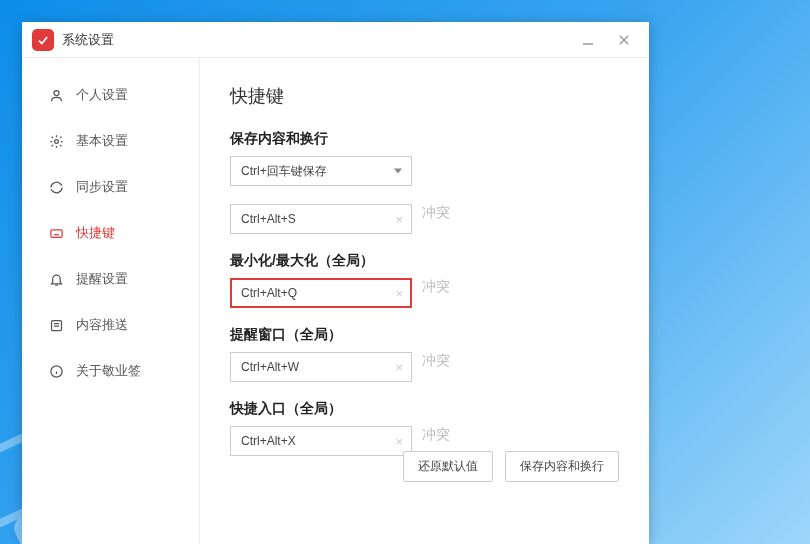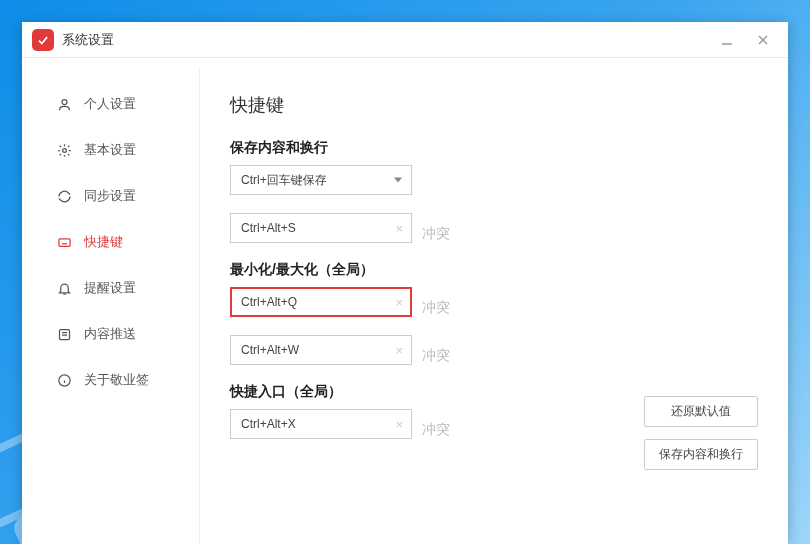--- a/index.html
+++ b/index.html
@@ -8,73 +8,73 @@
     background: linear-gradient(135deg, #0d8de8 0%, #3aa5f0 50%, #9dd6fa 100%);
     width: 810px; height: 544px; overflow: hidden; position: relative;
   }
   body::before, body::after {
     content: ""; position: absolute; left: -30px; top: 430px;
     width: 120px; height: 60px; border: 8px solid rgba(255,255,255,.35);
     border-radius: 12px; transform: rotate(-25deg);
   }
   body::after { left: 20px; top: 490px; }
   .window {
-    position: absolute; left: 22px; top: 22px; width: 766px; height: 522px;
+    position: absolute; left: 22px; top: 22px; width: 627px; height: 522px;
     background: #fff; box-shadow: 0 2px 12px rgba(0,0,0,.25);
-    display: flex; flex-direction: column; gap: 9px;
+    display: flex; flex-direction: column;
   }
   .titlebar {
     height: 36px; display: flex; align-items: center;
     border-bottom: 1px solid #ececec; padding: 0 8px 0 10px;
   }
   .app-logo {
     width: 22px; height: 22px; background: #e03a3a; border-radius: 5px;
     display: flex; align-items: center; justify-content: center;
   }
   .app-logo svg { width: 14px; height: 14px; }
   .titlebar .title { margin-left: 8px; font-size: 13px; color: #333; }
   .win-btns { margin-left: auto; display: flex; gap: 18px; padding-right: 8px; }
   .win-btn { width: 18px; height: 18px; display: flex; align-items: center; justify-content: center; color: #999; cursor: pointer; }
   .body { flex: 1; display: flex; min-height: 0; }
   .sidebar {
     width: 178px; border-right: 1px solid #eee; padding-top: 14px;
   }
   .nav-item {
-    display: flex; align-items: center; height: 46px; padding-left: 34px;
+    display: flex; align-items: center; height: 46px; padding-left: 26px;
     font-size: 13px; color: #555; cursor: pointer; gap: 12px;
   }
   .nav-item.active { color: #e03a3a; }
   .nav-item .icon { width: 16px; height: 16px; display:flex; align-items:center; justify-content:center; }
   .main {
     flex: 1; padding: 26px 30px 20px 30px; position: relative; overflow: hidden;
   }
   .page-title { font-size: 18px; color: #333; margin-bottom: 22px; }
   .field { margin-bottom: 18px; }
   .field-label { font-size: 14px; font-weight: 700; color: #222; margin-bottom: 8px; }
-  .row { display: flex; align-items: flex-end; gap: 10px; }
+  .row { display: flex; align-items: flex-start; gap: 10px; }
   .select, .input {
     width: 182px; height: 30px; border: 1px solid #ccc; background: #fff;
     font-size: 12px; color: #444; padding: 0 24px 0 10px; position: relative;
     display: flex; align-items: center;
   }
   .select { padding-right: 26px; }
   .select::after {
     content: ""; position: absolute; right: 9px; top: 50%; transform: translateY(-50%);
     border-left: 4px solid transparent; border-right: 4px solid transparent;
     border-top: 5px solid #888;
   }
   .input .clear {
     position: absolute; right: 8px; top: 50%; transform: translateY(-50%);
     font-size: 13px; color: #ccc; cursor: pointer; line-height: 1;
   }
   .input.highlight { border: 2px solid #e03a3a; padding-left: 9px; }
   .input.highlight .clear { right: 7px; }
   .status { font-size: 14px; color: #bbb; }
   .bottom-row {
-    position: absolute; right: 30px; bottom: 74px; display: flex; gap: 12px; flex-direction: column;
+    position: absolute; right: 30px; bottom: 62px; display: flex; gap: 12px;
   }
   .btn {
     border: 1px solid #ccc; background: #fff; font-size: 12px; color: #444;
     padding: 6px 14px; cursor: pointer; border-radius: 2px;
   }
 </style>
 </head>
 <body>
 
 <div class="window">
@@ -201,20 +201,21 @@
         <div class="row">
           <div class="input highlight">
             <span>Ctrl+Alt+Q</span>
             <span class="clear">×</span>
           </div>
           <span class="status">冲突</span>
         </div>
       </div>
 
       <div class="field">
+        <div class="field-label">提醒窗口（全局）</div>
         <div class="row">
           <div class="input">
             <span>Ctrl+Alt+W</span>
             <span class="clear">×</span>
           </div>
           <span class="status">冲突</span>
         </div>
       </div>
 
       <div class="field">

